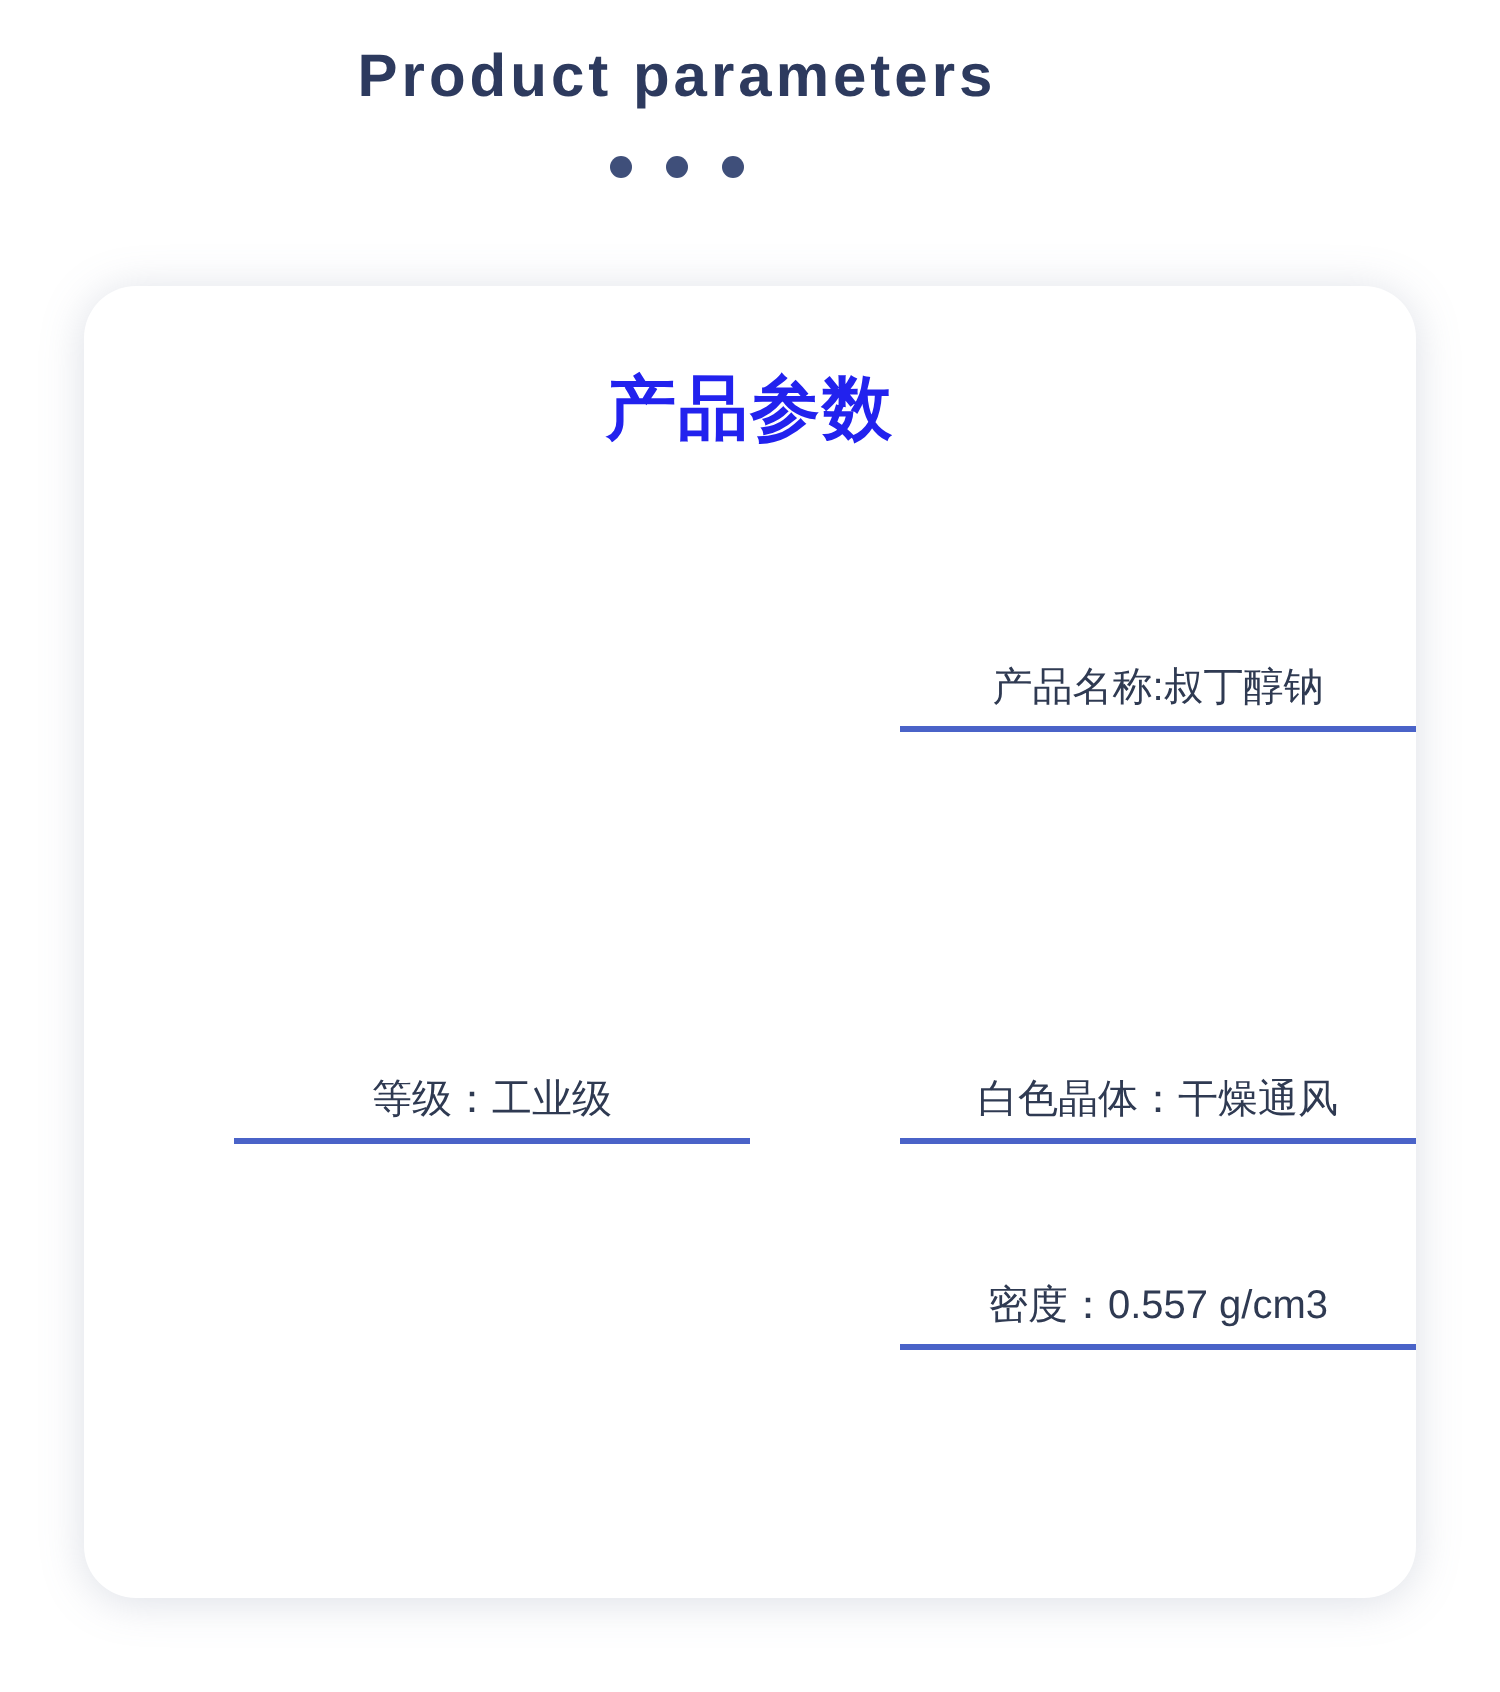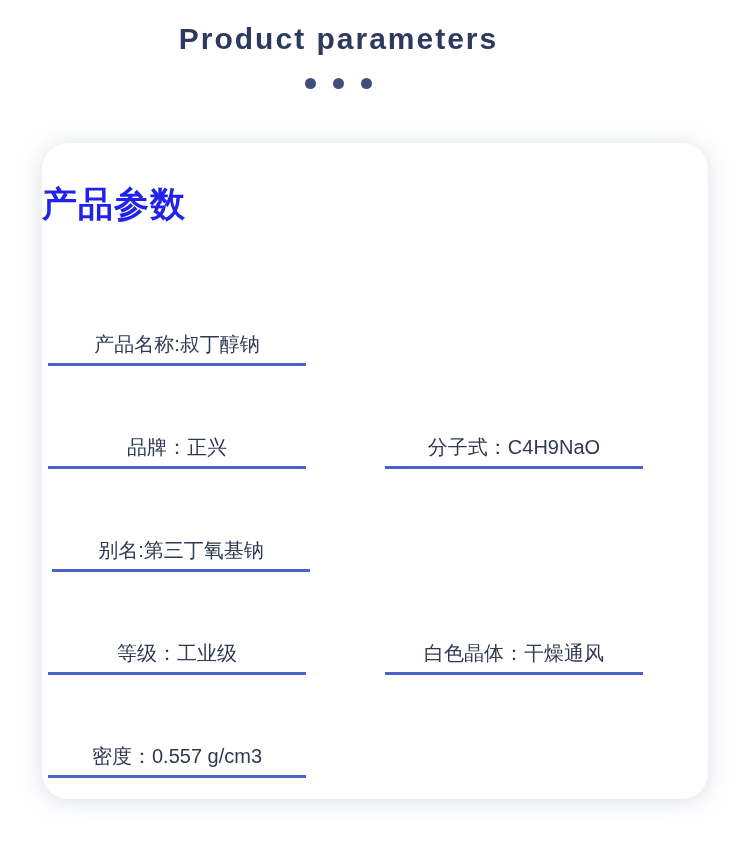--- a/index.html
+++ b/index.html
@@ -55,20 +55,21 @@
     left: 42px;
     top: 143px;
     width: 666px;
     height: 656px;
     background: #ffffff;
     border-radius: 26px;
     box-shadow: 0 2px 22px rgba(120,130,160,0.26);
   }
 
   .card-title {
+    text-align: center;
     font-size: 35px;
     font-weight: bold;
     color: #2222ee;
     padding-top: 38px;
     letter-spacing: 1px;
   }
 
   .grid {
     position: absolute;
     left: 0;
@@ -81,21 +82,21 @@
     display: flex;
     width: 100%;
     height: 103px;
   }
 
   .cell {
     flex: 1 1 50%;
     position: relative;
     display: flex;
     align-items: flex-end;
-    justify-content: flex-start;
+    justify-content: flex-end;
     padding-bottom: 8px;
   }
 
   .cell-inner {
     width: 258px;
     position: relative;
     text-align: center;
     padding-bottom: 9px;
   }
 
@@ -140,42 +141,22 @@
 
       <div class="row">
         <div class="cell left">
           <div class="cell-inner">
             <span class="cell-text">产品名称:</span><span class="cell-text">叔丁醇钠</span>
             <span class="underline"></span>
           </div>
         </div>
       </div>
 
-      <div class="row">
-        <div class="cell left">
-          <div class="cell-inner">
-            <span class="cell-text">品牌：</span><span class="cell-text">正兴</span>
-            <span class="underline"></span>
-          </div>
-        </div>
-        <div class="cell right">
-          <div class="cell-inner">
-            <span class="cell-text">分子式：</span><span class="cell-text val-blue">C4H9NaO</span>
-            <span class="underline"></span>
-          </div>
-        </div>
-      </div>
 
       <div class="row">
-        <div class="cell right">
-          <div class="cell-inner">
-            <span class="cell-text">别名:</span><span class="cell-text val-blue">第三丁氧基钠</span>
-            <span class="underline"></span>
-          </div>
-        </div>
       </div>
 
       <div class="row">
         <div class="cell left">
           <div class="cell-inner">
             <span class="cell-text">等级：</span><span class="cell-text">工业级</span>
             <span class="underline"></span>
           </div>
         </div>
         <div class="cell right">

